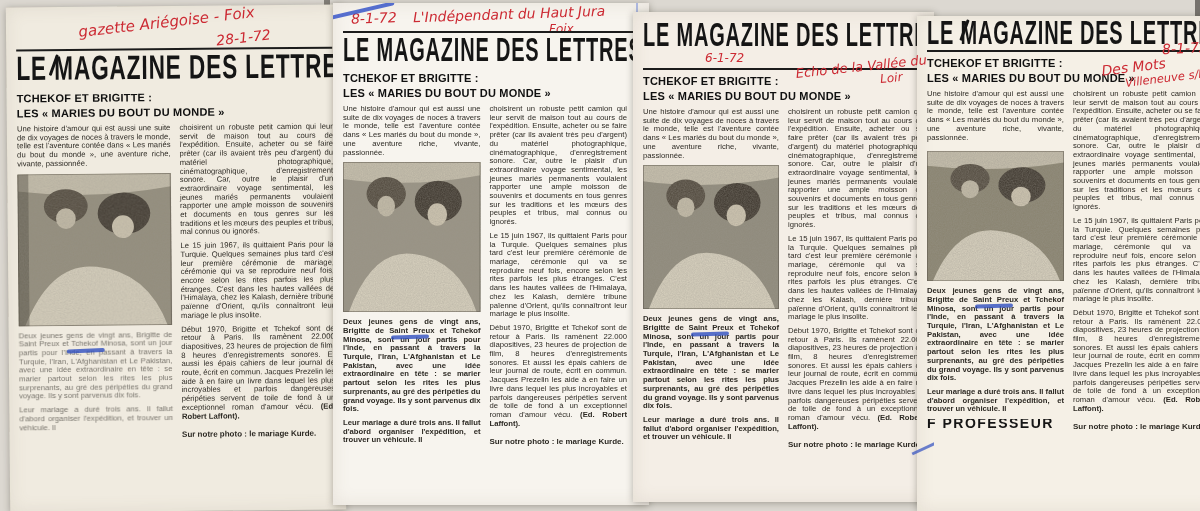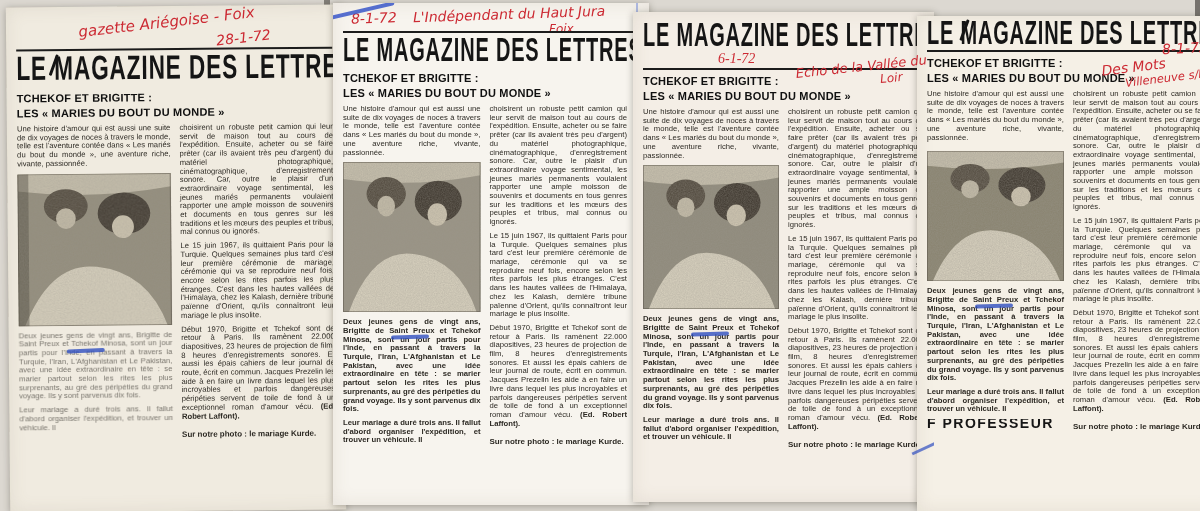--- a/index.html
+++ b/index.html
@@ -31,21 +31,21 @@
   
   .hand{font-family:"DejaVu Sans",sans-serif;font-style:italic;color:#cc2a33;white-space:nowrap;}
   .annot1{position:relative;height:42px;}
   .a1t{position:absolute;left:62px;top:7px;font-size:15px;transform:rotate(-6deg);}
   .a1d{position:absolute;left:200px;top:24px;font-size:14px;transform:rotate(-6deg);}
   .annot2{position:relative;height:28px;}
   .a2d{position:absolute;left:8px;top:7px;font-size:14px;transform:rotate(-2deg);}
   .a2t{position:absolute;left:70px;top:3px;font-size:14px;transform:rotate(-2deg);}
   .a2s{position:absolute;left:206px;top:19px;font-size:12px;}
   .rule3{position:relative;border-bottom:2px solid #1c1c1c;height:15px;margin:1px 0 4px;}
-  .a3d{position:absolute;left:75px;top:-2px;font-size:14px;font-family:Liberation Serif, serif;}
+  .a3d{position:absolute;left:62px;top:-2px;font-size:12px;}
   .a3n{position:absolute;right:-4px;top:3px;z-index:3;text-align:right;transform:rotate(-6deg);}
   .a3n .l1{font-size:13px;}
   .a3n .l2{font-size:12px;display:block;margin:-1px 26px 0 0;}
   .a4d{position:absolute;right:2px;bottom:-6px;font-size:14px;transform:rotate(-3deg);z-index:3;}
   .a4n{position:absolute;right:-2px;top:0;z-index:3;transform:rotate(-7deg);}
   .a4n .l1{font-size:14px;display:block;}
   .a4n .l2{font-size:11.5px;display:block;margin:0 -4px 0 22px;}
 
   
   .pen-u{position:absolute;width:38px;height:3.5px;background:#2f4fc0;opacity:.8;border-radius:2px;

